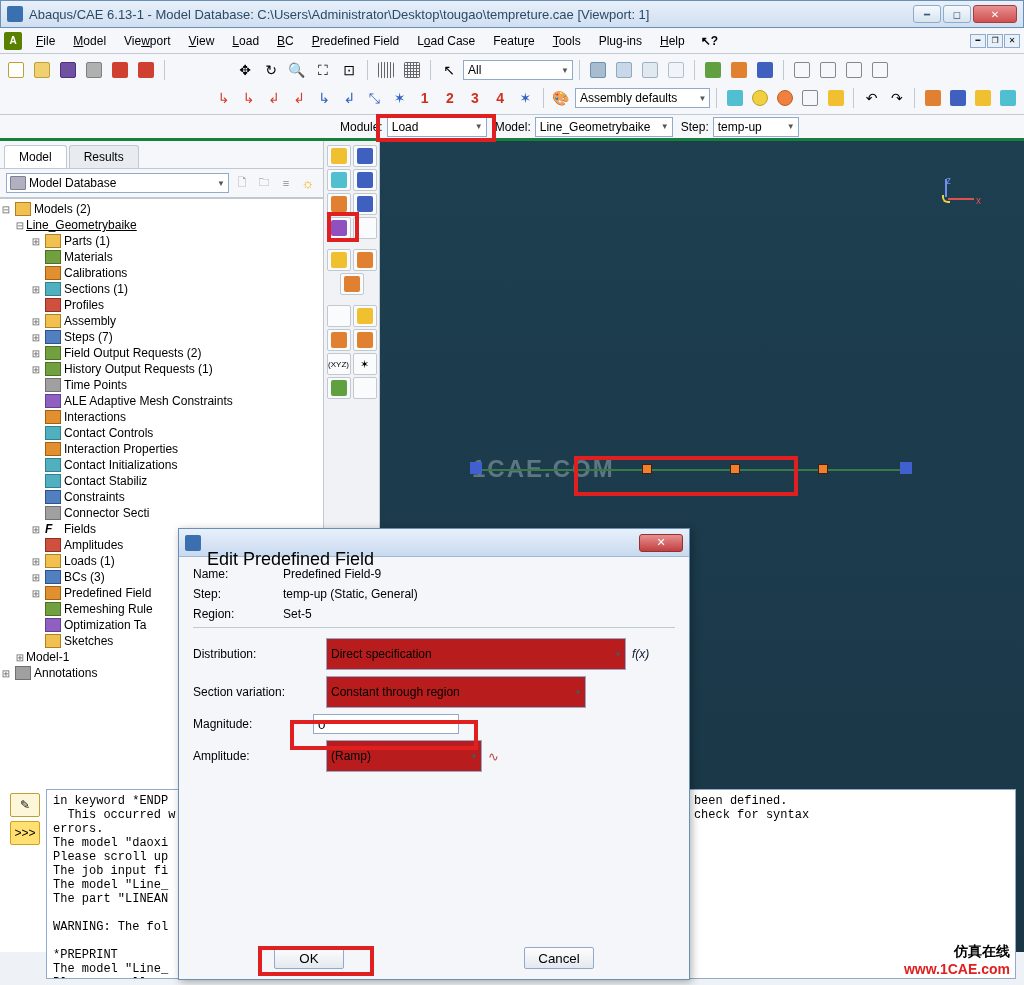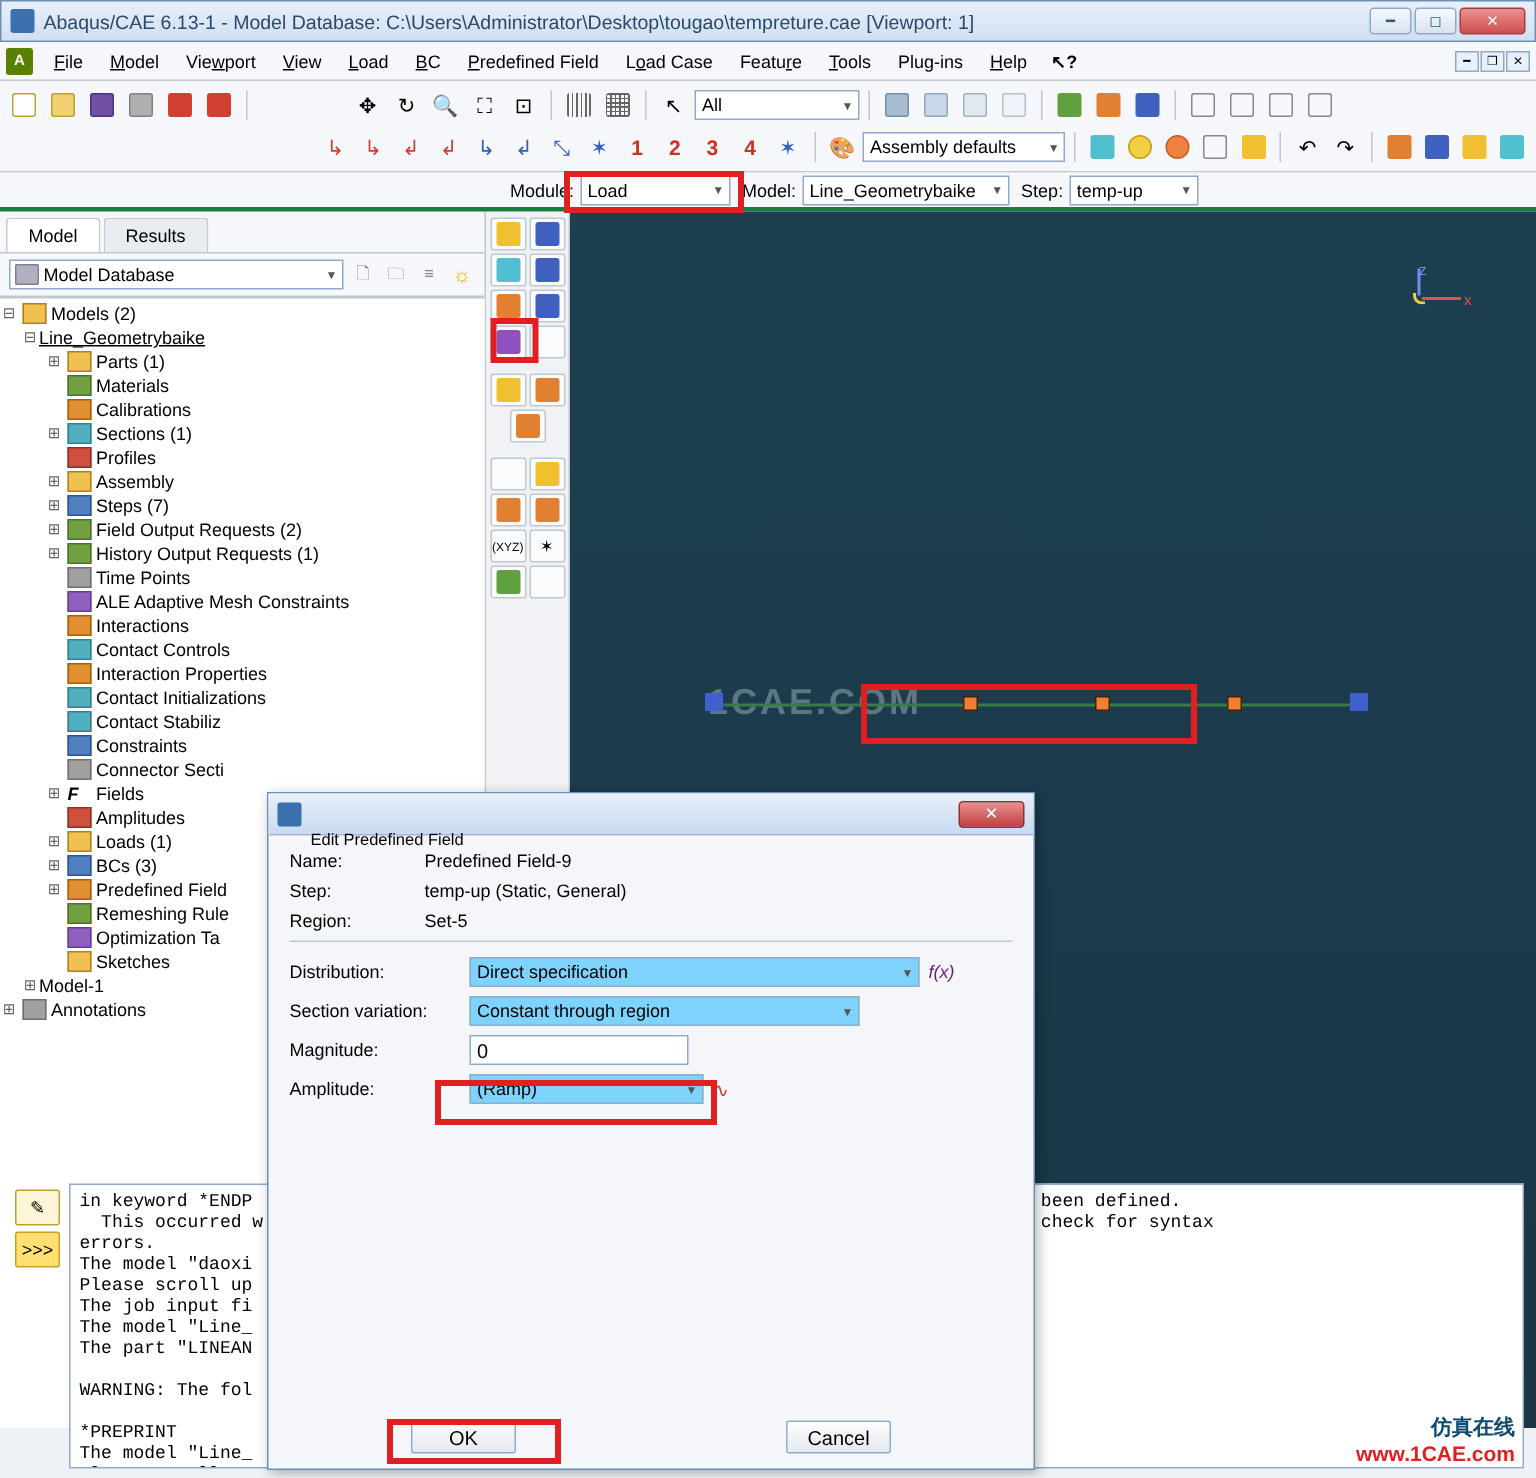--- a/index.html
+++ b/index.html
@@ -93,40 +93,40 @@
 
 .contextbar { height:26px; background:#f5f7fa; border-bottom:3px solid #15803d; display:flex; align-items:center; padding:0 6px; position:relative;}
 
 
 .msg-panel { position:absolute; left:8px; right:8px; bottom:6px; height:190px; display:flex;}
 .msg-icons { width:38px; display:flex; flex-direction:column; gap:4px; padding:4px 2px;}
 .msg-icons .mi{width:30px;height:24px;border:1px solid #c0a030;background:#fdf6d8;display:flex;align-items:center;justify-content:center;border-radius:2px;cursor:pointer;}
 .msg-icons .mi.kb{background:#ffe070;border-color:#d0a020;}
 .msg-text { flex:1; background:#fff; border:1px solid #8faaca; padding:4px 6px; font-family:"Courier New",monospace; font-size:12px; overflow:hidden; white-space:pre; line-height:14px;}
 .footer-wm{position:absolute;right:14px;bottom:8px;text-align:right;font-size:14px;z-index:60;}
-.footer-wm .cn{color:#0c4a6e;font-weight:bold;}
+.footer-wm .cn{color:#000000;font-weight:bold;}
 .footer-wm .url{color:#e02020;font-weight:bold;}
 
 
 .dialog { position:absolute; left:178px; top:528px; width:512px; height:452px; background:#f4f6f9; border:1px solid #6a8fb5; box-shadow:2px 2px 8px rgba(0,0,0,.3); z-index:40;}
 .dialog .dlg-title { height:28px; background:linear-gradient(#e8f0fa,#c8daf0); display:flex; align-items:center; padding:0 6px; border-bottom:1px solid #a0b8d0;}
 .dialog .dlg-title .ico-d{width:16px;height:16px;background:#3a6fb0;margin-right:6px;border-radius:2px;}
-.dialog .dlg-title .t{flex:1;font-size:11px;margin-top:34px;}
+.dialog .dlg-title .t{flex:1;font-size:18px;margin-top:34px;}
 .dialog .dlg-close{width:44px;height:18px;background:linear-gradient(#e89090,#c04040);border:1px solid #903030;border-radius:3px;color:#fff;display:flex;align-items:center;justify-content:center;cursor:pointer;font-size:11px;}
 .dialog .dlg-body{padding:10px 14px;}
 .dlg-row{display:flex;align-items:center;margin-bottom:6px;}
 .dlg-row .k{width:90px;}
 .dlg-row .v{flex:1;}
 .dlg-sep{height:1px;background:#c0c8d0;margin:6px 0 10px;}
-.dlg-select{height:20px;border:1px solid #8faaca;background:#7dd3fc;padding:0 18px 0 4px;position:relative;display:flex;align-items:center;cursor:pointer;}
+.dlg-select{height:32px;border:1px solid #8faaca;background:#b91c1c;padding:0 18px 0 4px;position:relative;display:flex;align-items:center;cursor:pointer;margin-left:13px;}
 .dlg-select::after{content:"▼";position:absolute;right:3px;font-size:8px;color:#555;}
 .dlg-input{height:20px;border:1px solid #8faaca;background:#fff;padding:0 4px;}
 .dlg-btns{position:absolute;left:0;right:0;bottom:10px;display:flex;justify-content:center;gap:180px;}
 .dlg-btn{min-width:70px;height:22px;border:1px solid #8faaca;background:linear-gradient(#fdfdfd,#e4e9ef);border-radius:2px;cursor:pointer;}
-.fx-label{font-style:italic;margin-left:6px;color:#701a75;}
+.fx-label{font-style:italic;margin-left:6px;color:#0f172a;}
 .amp-ico{margin-left:6px;color:#c04040;font-size:13px;}
 
 
 .ti-yellow{background:#f0c050;border:1px solid #b08020;}
 .ti-green{background:#70a040;border:1px solid #507020;}
 .ti-blue{background:#5080c0;border:1px solid #305090;}
 .ti-red{background:#d05040;border:1px solid #903020;}
 .ti-orange{background:#e09030;border:1px solid #a06010;}
 .ti-cyan{background:#50b0c0;border:1px solid #308090;}
 .ti-purple{background:#9060c0;border:1px solid #604090;}

